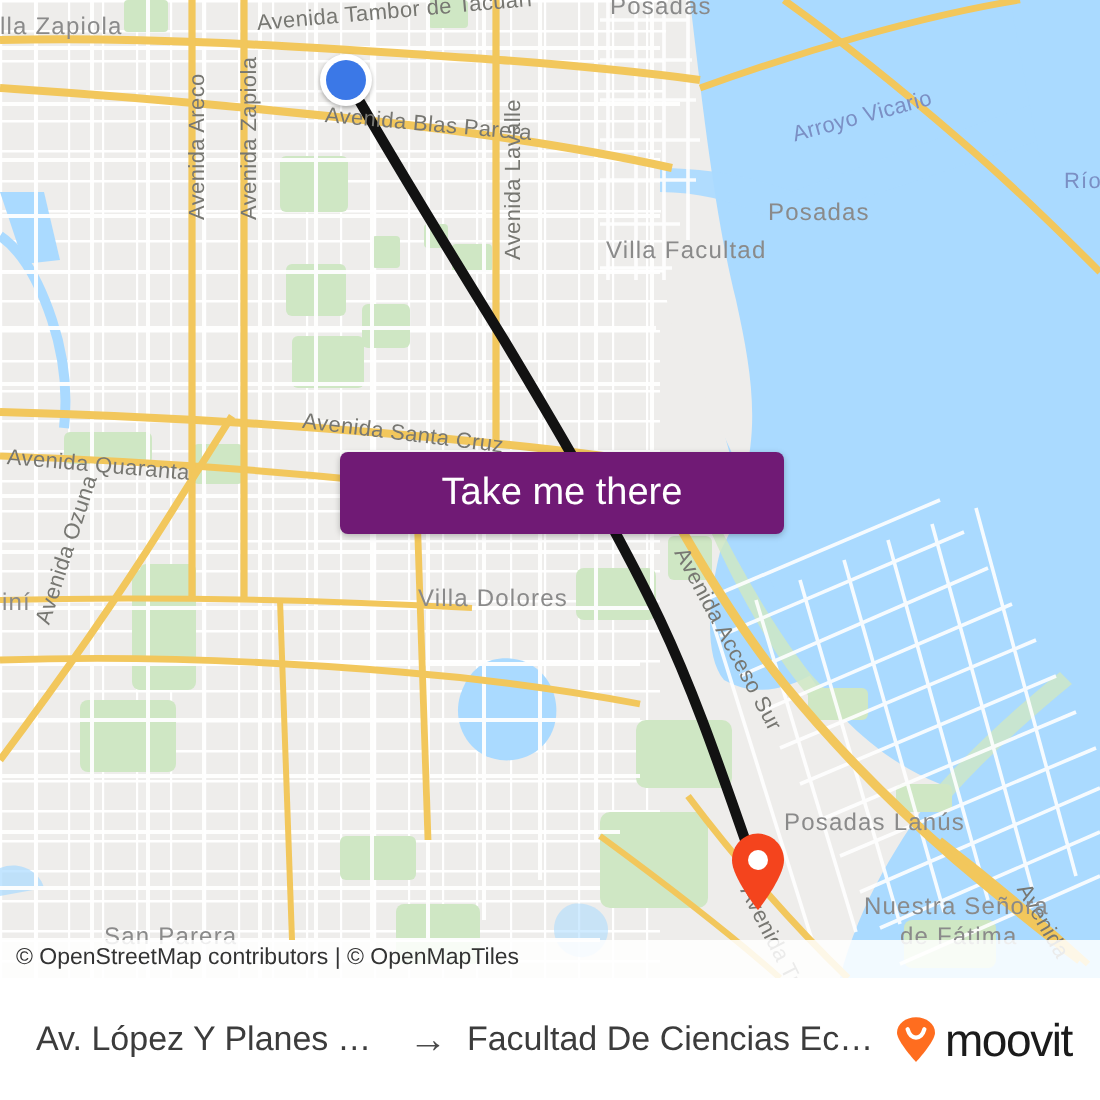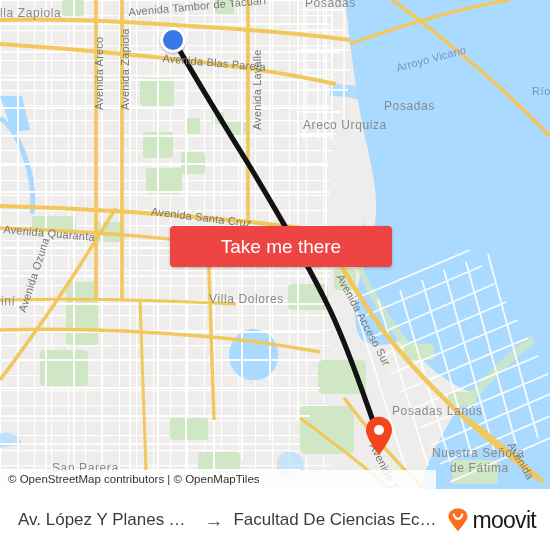--- a/index.html
+++ b/index.html
@@ -21,21 +21,21 @@
     white-space:nowrap;
     pointer-events:none;
     letter-spacing:.2px;
   }
   .lbl-street{font-size:11px;color:#777772;}
   .lbl-place{font-size:12px;color:#8a8a8a;letter-spacing:.6px;}
   .lbl-water{font-size:11px;color:#7b8fc4;}
 
   
   #attrib{
-    position:absolute;left:0;bottom:0;width:436px;
+    position:absolute;left:0;bottom:0;width:550px;
     background:rgba(255,255,255,.85);
     font-size:11.5px;color:#333;
     padding:3px 8px 4px 8px;
     box-sizing:border-box;
     font-family:"Liberation Sans", sans-serif;
   }
 
   
   #cta{
     position:absolute;left:170px;top:226px;width:222px;height:41px;
@@ -274,21 +274,21 @@
         <div class="maplabel lbl-street" style="left: 16px; top: 310px; transform: rotate(-72deg); transform-origin: left top;">Avenida Ozuna</div>
         <div class="maplabel lbl-street" style="left: 345px; top: 272px; transform: rotate(62deg); transform-origin: left top;">Avenida Acceso Sur</div>
         <div class="maplabel lbl-street" style="left: 378px; top: 441px; transform: rotate(63deg); transform-origin: left top;">Avenida Tulo Llamas</div>
         <div class="maplabel lbl-street" style="left: 516px; top: 440px; transform: rotate(60deg); transform-origin: left top;">Avenida</div>
         <div class="maplabel lbl-street lbl-water" style="left: 395px; top: 62px; transform: rotate(-15deg); transform-origin: left top;">Arroyo Vicario</div>
       </div>
     <div id="place-labels">
         <div class="maplabel lbl-place" style="left: 0px; top: 6px;">lla Zapiola</div>
         <div class="maplabel lbl-place" style="left: 305px; top: -4px;">Posadas</div>
         <div class="maplabel lbl-place" style="left: 384px; top: 99px;">Posadas</div>
-        <div class="maplabel lbl-place" style="left: 303px; top: 118px;">Areco Urquiza</div>
+        <div class="maplabel lbl-place" style="left: 303px; top: 118px;">Villa Facultad</div>
         <div class="maplabel lbl-place" style="left: 209px; top: 292px;">Villa Dolores</div>
         <div class="maplabel lbl-place" style="left: 1px; top: 294px;">iní</div>
         <div class="maplabel lbl-place" style="left: 52px; top: 461px;">San Parera</div>
         <div class="maplabel lbl-place" style="left: 392px; top: 404px;">Posadas Lanús</div>
         <div class="maplabel lbl-place" style="left: 432px; top: 446px;">Nuestra Señora</div>
         <div class="maplabel lbl-place" style="left: 450px; top: 461px;">de Fátima</div>
         <div class="maplabel lbl-place lbl-water" style="left: 532px; top: 85px; text-align: right;">Río</div>
       </div>
 
     <div id="origin-marker">
@@ -297,21 +297,21 @@
     </div>
 
     <div id="dest-marker">
       <svg width="30" height="40" viewBox="0 0 30 40">
         <path d="M15,39 C15,39 28,22.5 28,14.2 C28,6.6 22.2,0.8 15,0.8
                  C7.8,0.8 2,6.6 2,14.2 C2,22.5 15,39 15,39 Z" fill="#f4441d"></path>
         <circle cx="15" cy="14" r="5" fill="#ffffff"></circle>
       </svg>
     </div>
 
-    <button id="cta" style="background: #ef4444; text-align: right;">
+    <button id="cta" style="background: #701a75; text-align: right;">
       <span>Take me there</span>
     </button>
 
     <div id="attrib">© OpenStreetMap contributors | © OpenMapTiles</div>
   </div>
 
   <div id="bottombar">
     <div id="route-text">
       <span id="route-from">Av. López Y Planes Y ...</span>
       <span id="route-arrow">→</span>

